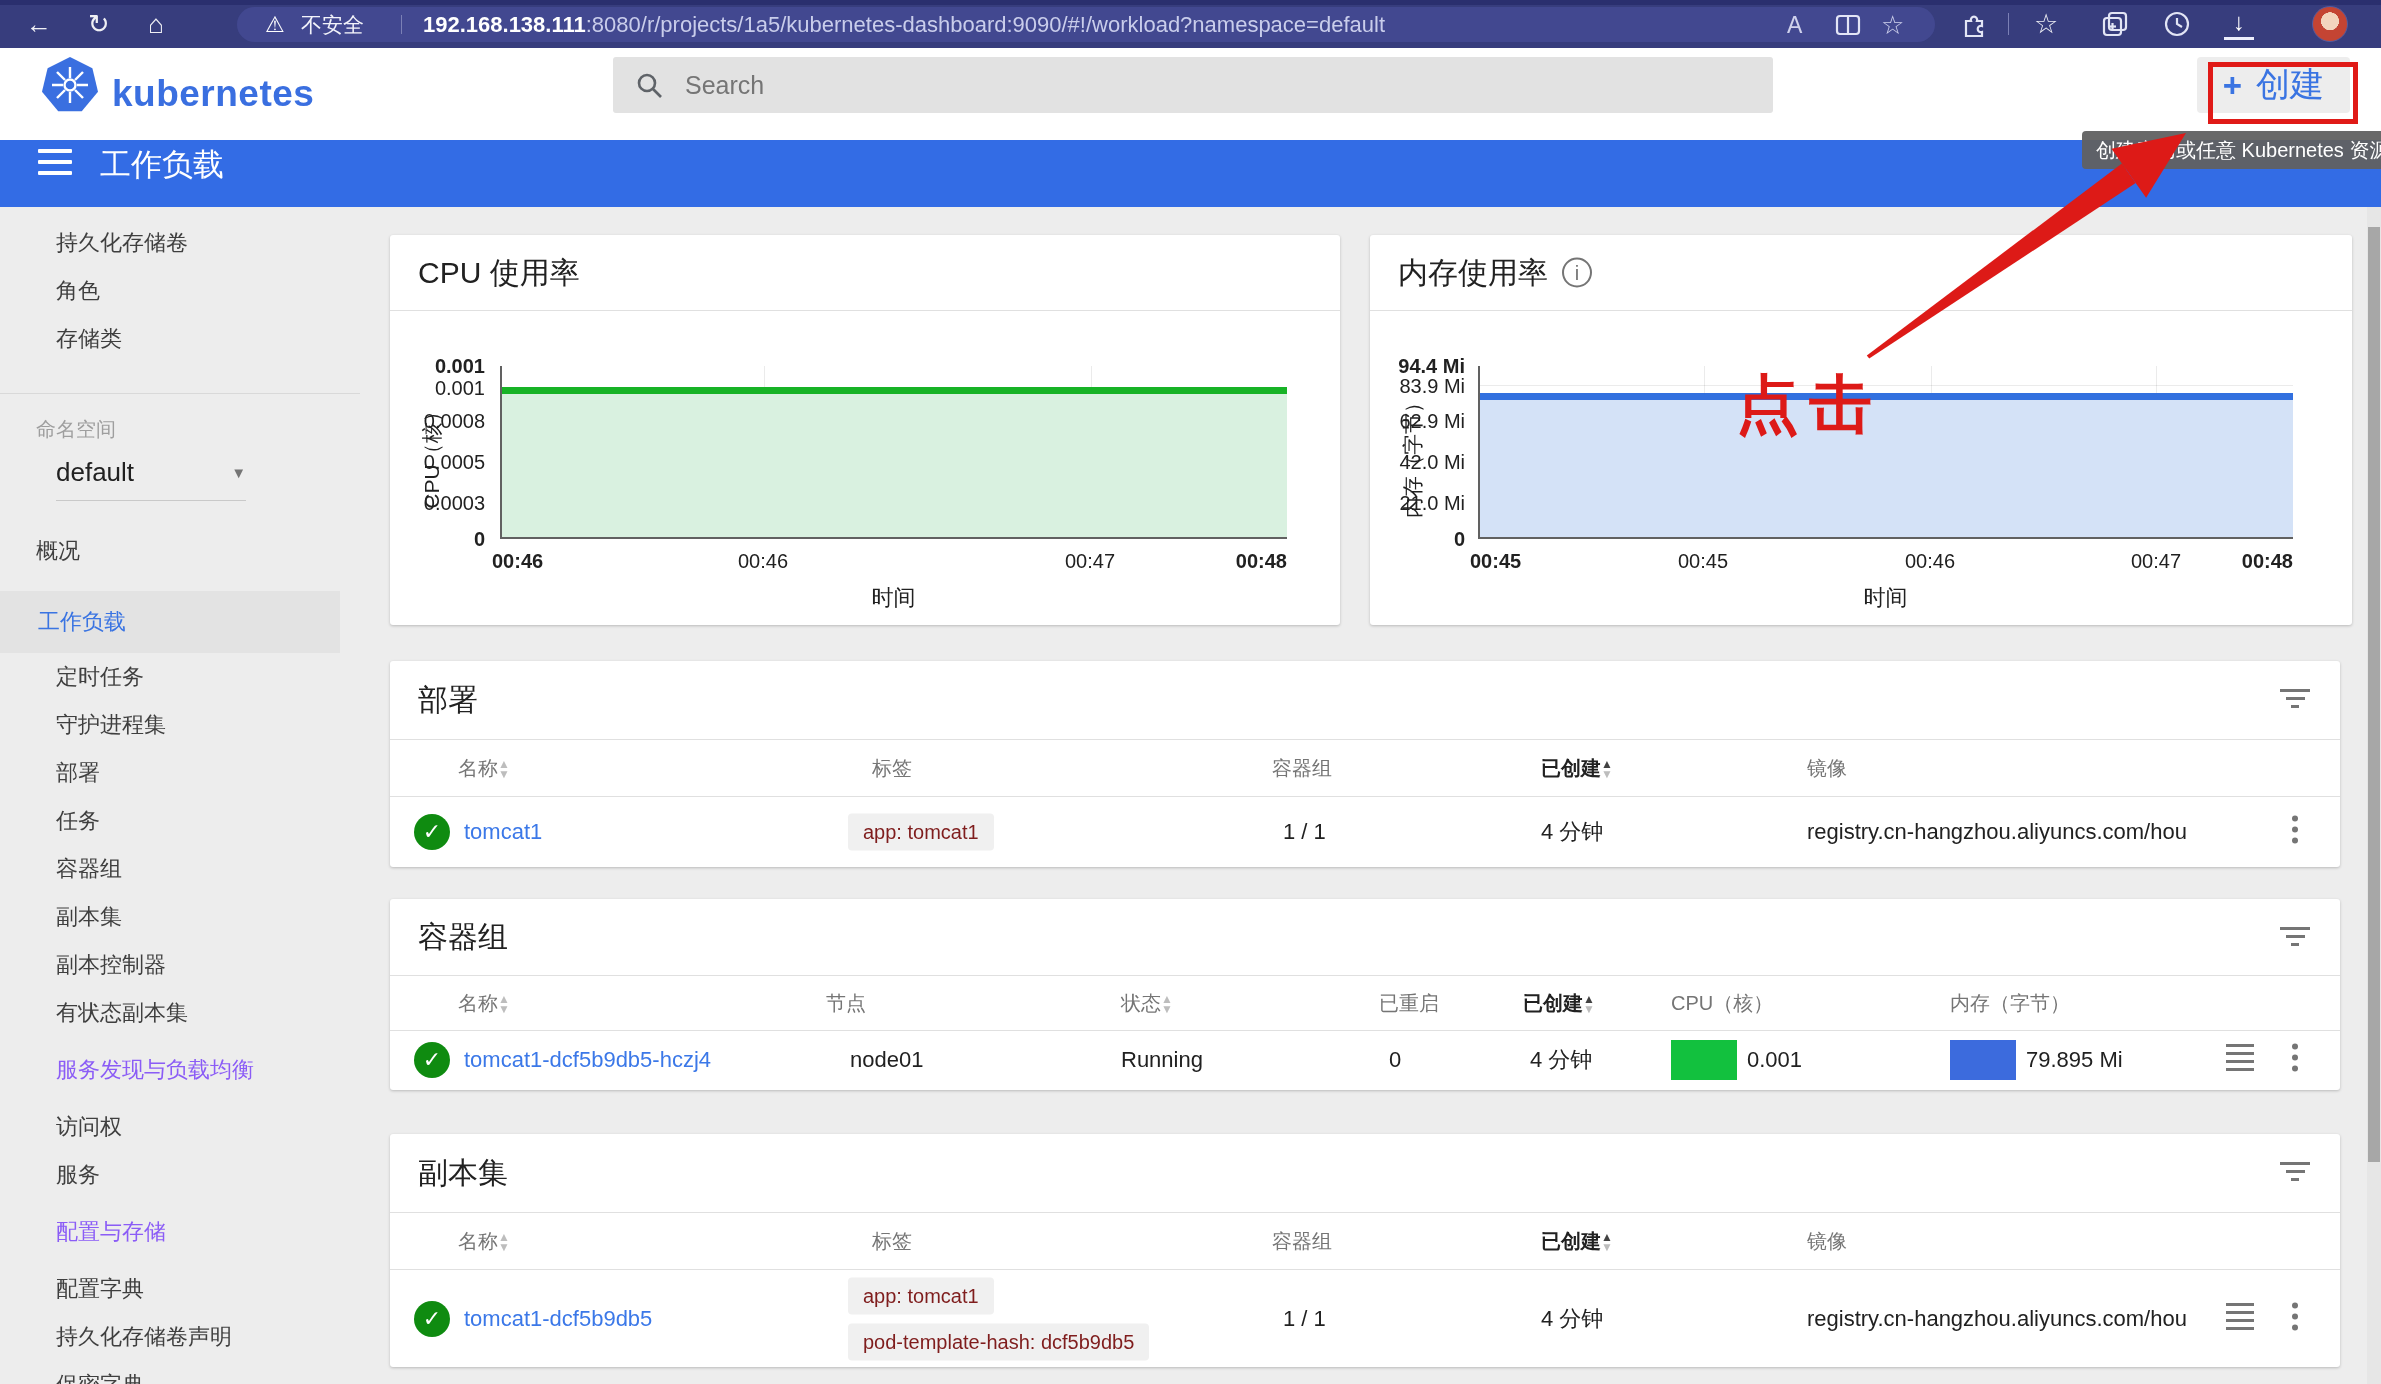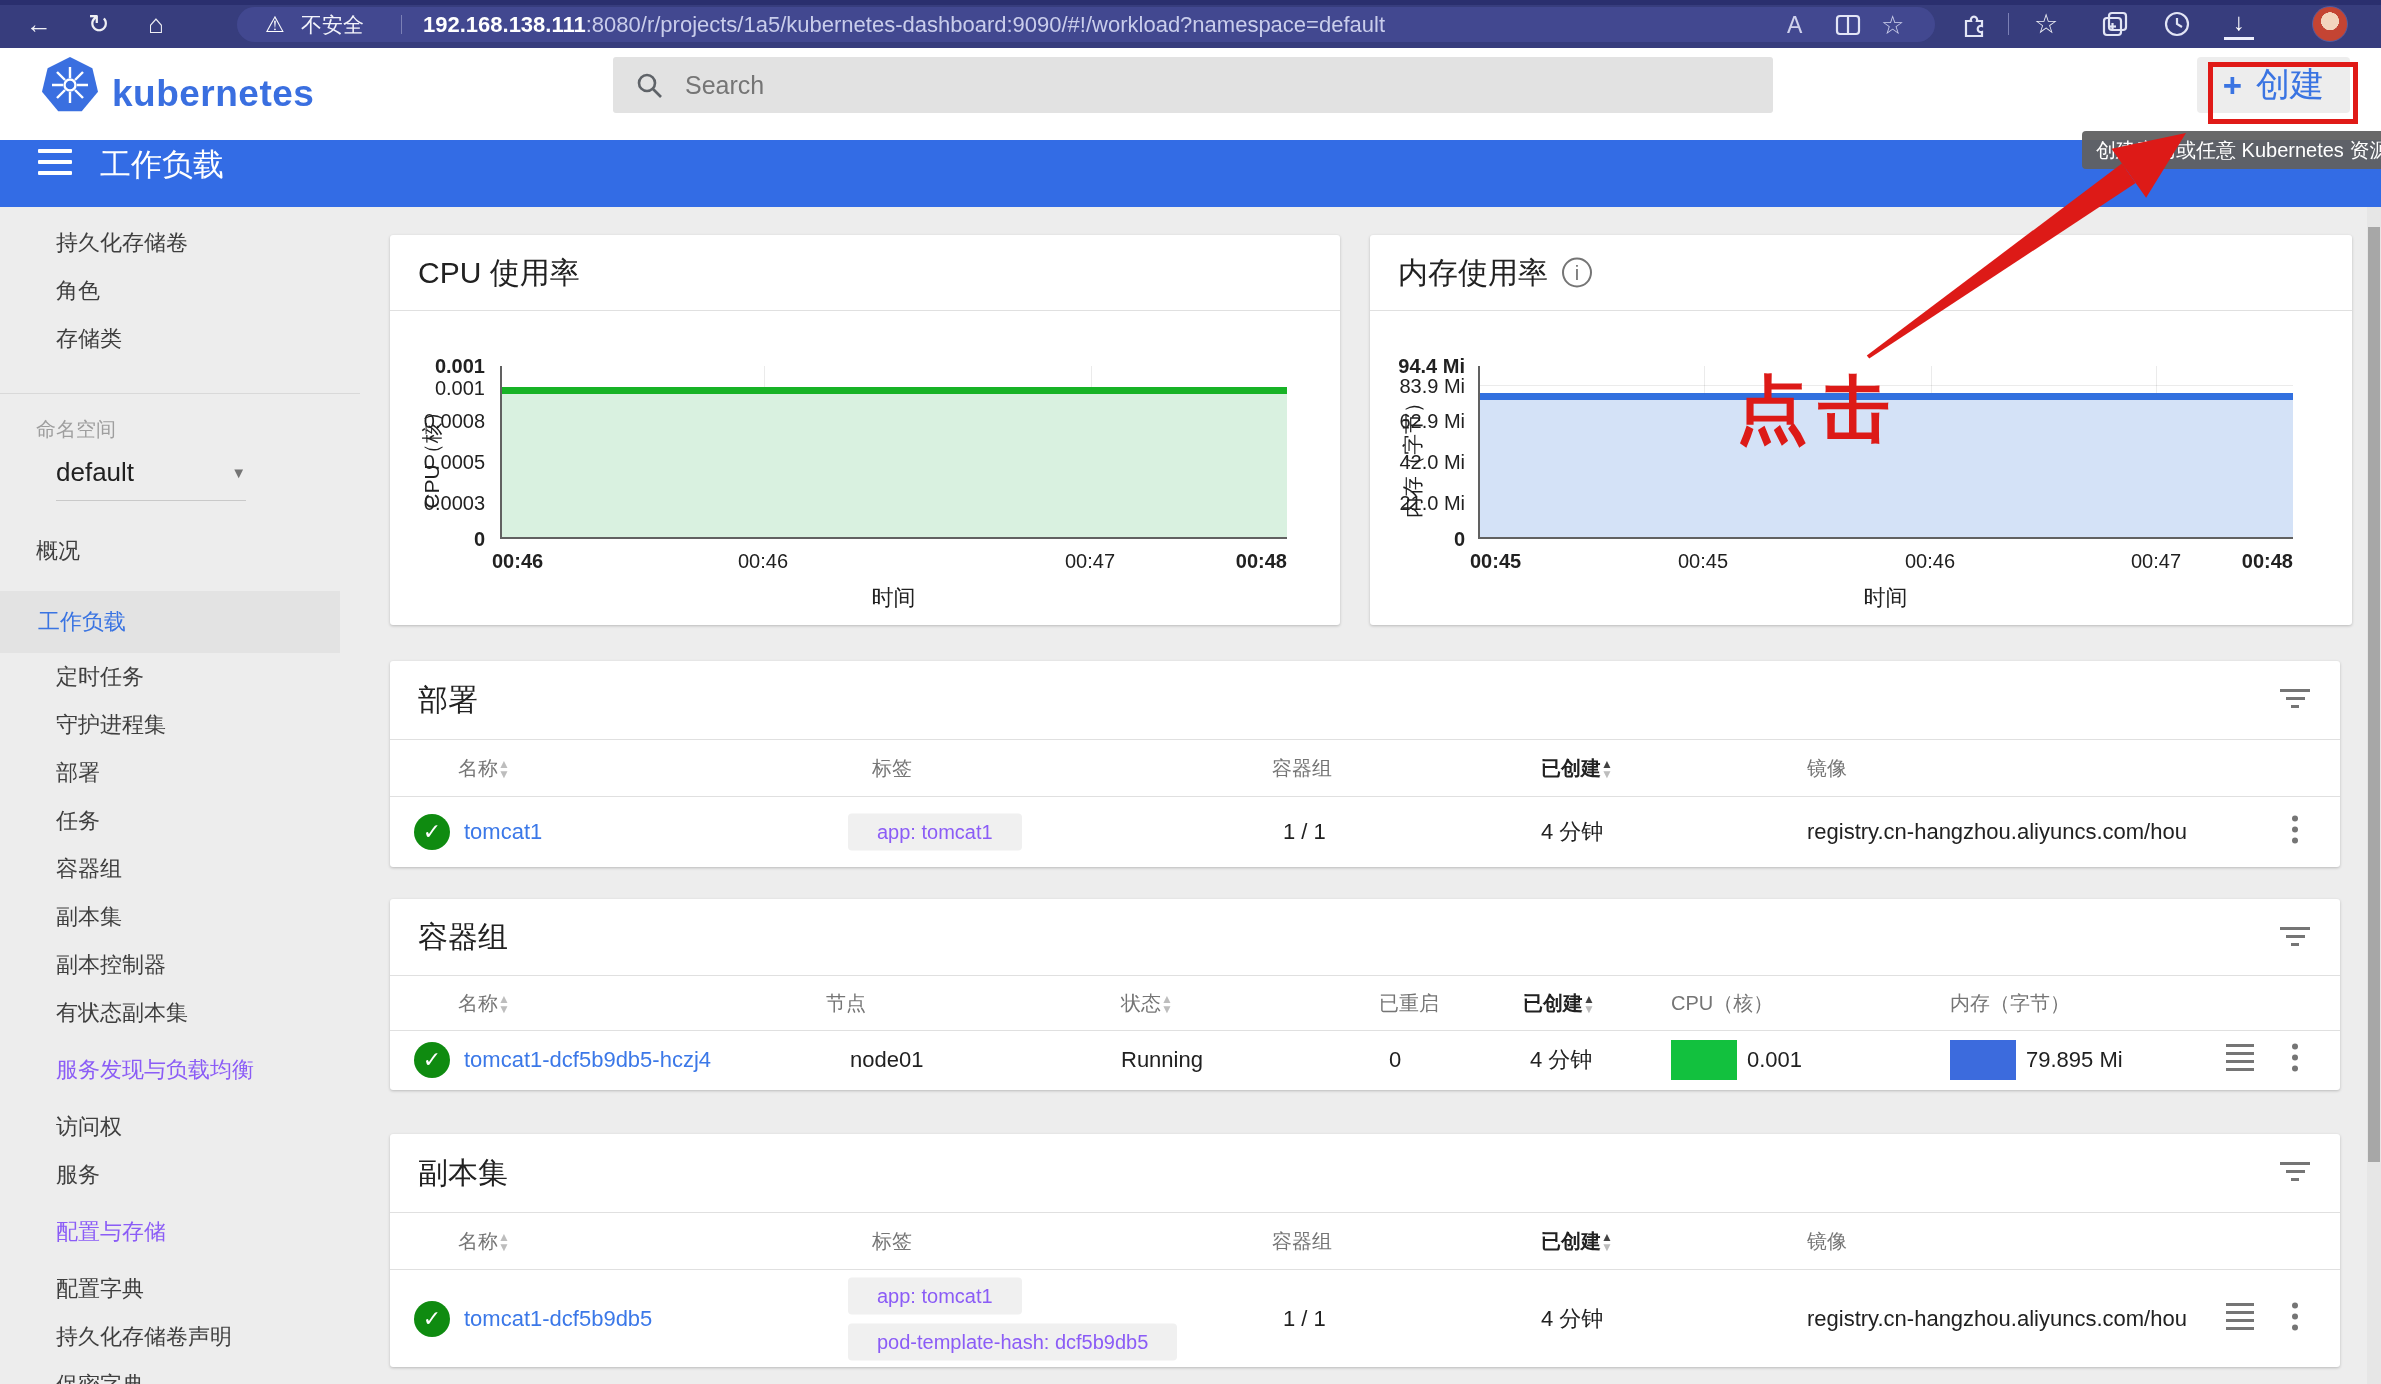--- a/index.html
+++ b/index.html
@@ -86,39 +86,39 @@
   
   .thead { position:absolute; left:0; right:0; border-bottom:1px solid #e0e0e0; }
   .th { position:absolute; top:50%; transform:translateY(-50%); font-size:20px; color:#757575; white-space:nowrap; display:flex; align-items:center; }
   .sort { display:inline-flex; flex-direction:column; line-height:10px; font-size:12px; color:#bdbdbd; }
   .sort .on { color:#424242; }
   .trow { position:absolute; left:0; right:0; border-bottom:1px solid #e0e0e0; }
   .td { position:absolute; top:50%; transform:translateY(-50%); font-size:22px; color:#212121; white-space:nowrap; }
   .link { color:#3b78e8; cursor:pointer; }
   .check { width:36px; height:36px; border-radius:50%; background:#0f8b10; color:#fff; font-size:22px; font-weight:bold;
            display:flex; align-items:center; justify-content:center; }
-  .chip { display:inline-block; background:#f0f0f0; border-radius:4px; padding:7px 29px; font-size:20px; color:#8b5cf6; white-space:nowrap; }
+  .chip { display:inline-block; background:#f0f0f0; border-radius:4px; padding:7px 15px; font-size:20px; color:#7f1d1d; white-space:nowrap; }
   .bar { position:absolute; top:50%; transform:translateY(-50%); width:66px; height:40px; }
   .bar.green { background:#12c13e; }
   .bar.blue { background:#3c6bdd; }
   .kebab { position:absolute; top:50%; transform:translateY(-50%); width:6px; cursor:pointer; }
   .kebab div { width:6px; height:6px; border-radius:50%; background:#757575; margin-bottom:5px; }
   .logs-ico { position:absolute; top:50%; transform:translateY(-50%); width:28px; cursor:pointer; }
   .logs-ico div { height:3px; background:#757575; margin-bottom:5px; }
 
   
   .scrollbar { position:absolute; right:0; top:207px; bottom:0; width:14px; background:#e6e6e6; z-index:6; }
   .scroll-thumb { position:absolute; left:1px; right:1px; top:20px; height:935px; background:#a7a7a7; }
 
   
   .red-rect { position:absolute; left:2208px; top:62px; width:150px; height:62px; border:5px solid #e01a17; z-index:45; }
   .tooltip { position:absolute; left:2082px; top:131px; height:38px; line-height:38px; padding:0 14px; background:rgba(97,97,97,.95);
              border-radius:4px; color:#fff; font-size:20px; white-space:nowrap; z-index:30; }
   .arrow-svg { position:absolute; left:0; top:0; width:2381px; height:1384px; z-index:40; pointer-events:none; }
-  .click-text { position:absolute; left:1736px; top:362px; font-size:72px; font-weight:900; color:#dd1a17; letter-spacing:10px; z-index:42; }
+  .click-text { position:absolute; left:1736px; top:362px; font-size:63px; font-weight:900; color:#dd1a17; letter-spacing:10px; z-index:42; }
 </style>
 </head>
 <body>
 
 <div class="browser-bar">
   <div class="browser-top-strip"></div>
   <span class="nav-ico" style="left:26px">←</span>
   <span class="nav-ico" style="left:88px">↻</span>
   <span class="nav-ico" style="left:148px">⌂</span>
 

